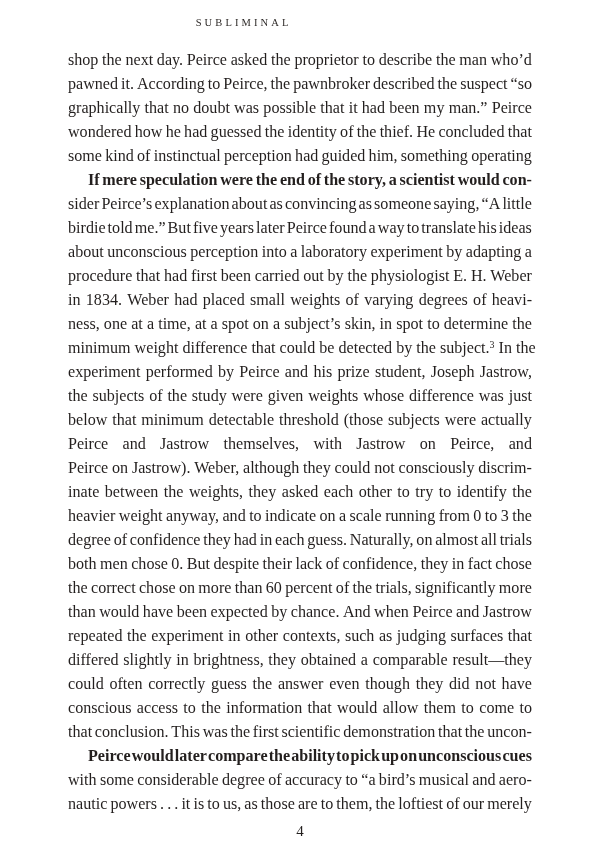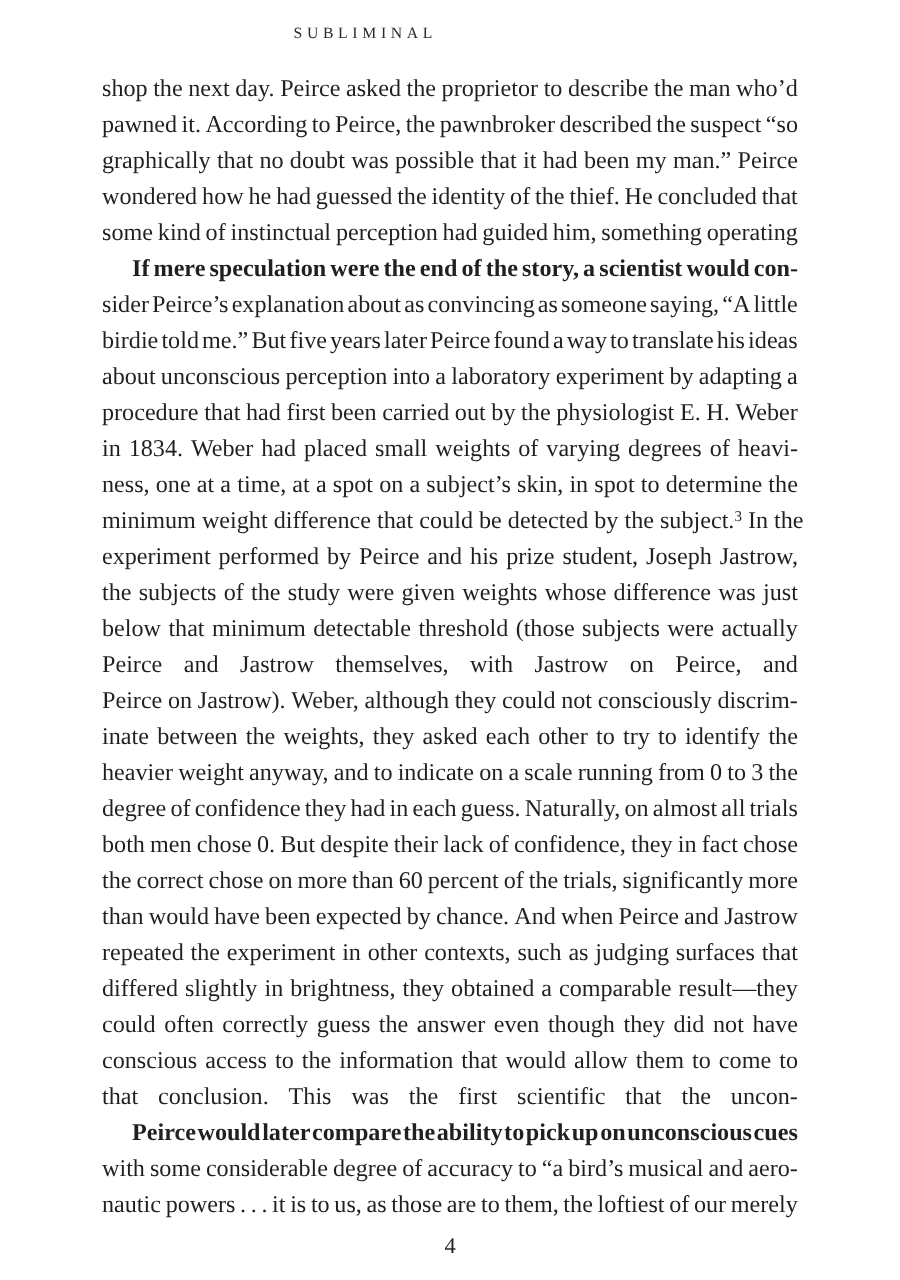--- a/index.html
+++ b/index.html
@@ -487,20 +487,21 @@
           <span>to</span>
         </span>
       <span class="line j">
           <span>that</span>
           <span>conclusion.</span>
           <span>This</span>
           <span>was</span>
           <span>the</span>
           <span>first</span>
           <span>scientific</span>
+          <span>demonstration</span>
           <span>that</span>
           <span>the</span>
           <span>uncon-</span>
         </span>
     </p>
 
     <p class="para">
       <span class="line j indent">
           <span>Peirce</span>
           <span>would</span>

